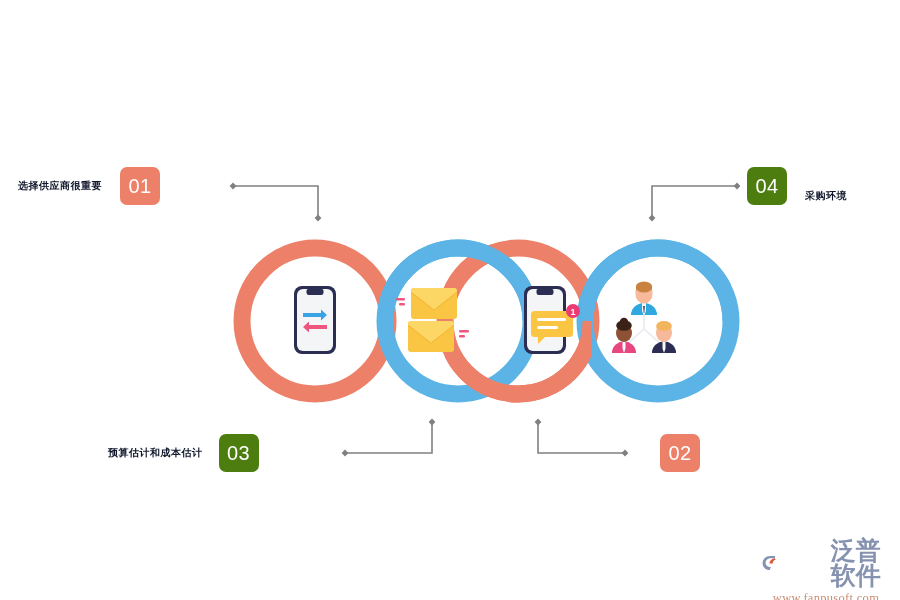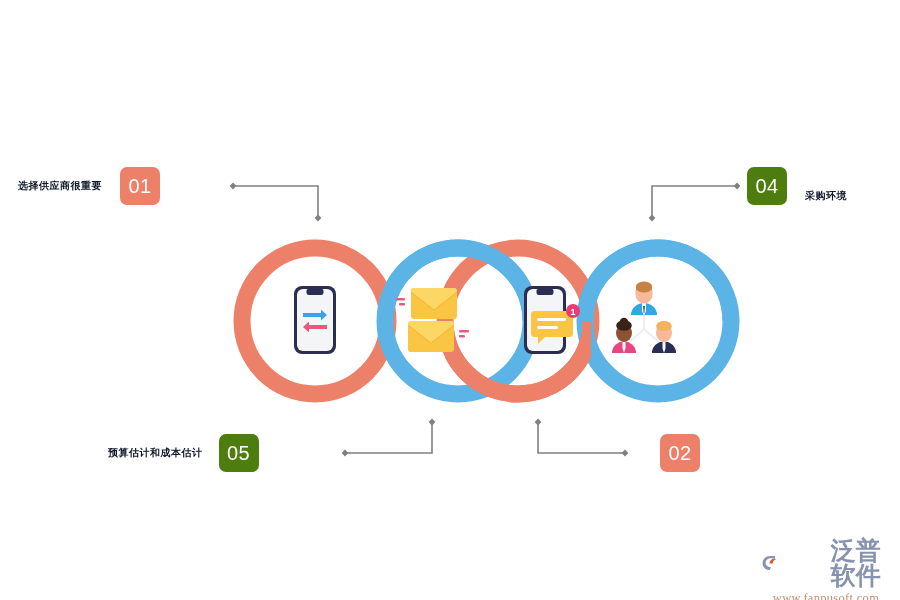--- a/index.html
+++ b/index.html
@@ -283,21 +283,21 @@
     <span class="badge coral">01</span>
   </div>
 
   <div class="label-group" id="label-04">
     <span class="badge blue">04</span>
     <span class="label-text">采购环境</span>
   </div>
 
   <div class="label-group" id="label-03">
     <span class="label-text">预算估计和成本估计</span>
-    <span class="badge blue">05</span>
+    <span class="badge blue">03</span>
   </div>
 
   <div class="label-group" id="label-02">
     <span class="badge coral">02</span>
   </div>
 
   <div id="watermark">
     <div class="wm-row">
       <svg width="30" height="28" viewBox="0 0 30 28">
         <path d="M14,2 C6,2 1,8 1,14.5 C1,21 6,26 13,26 L15,21 C9.5,21 6,18 6,14 C6,9.5 10,6 15.5,6 L22,6 L22,2 Z" fill="#8592B0"></path>

